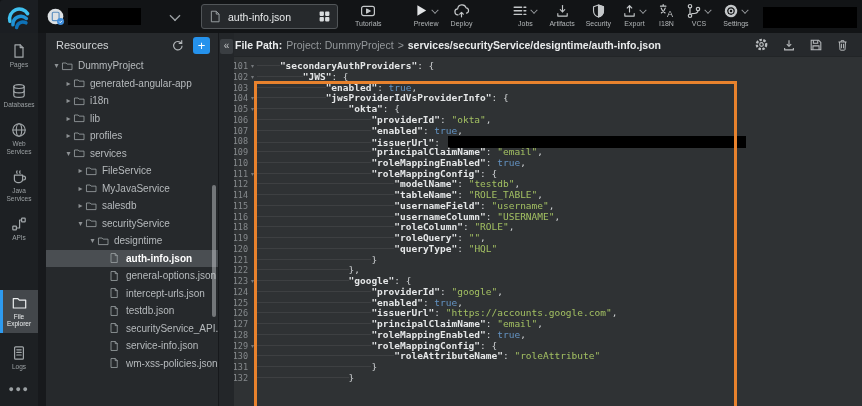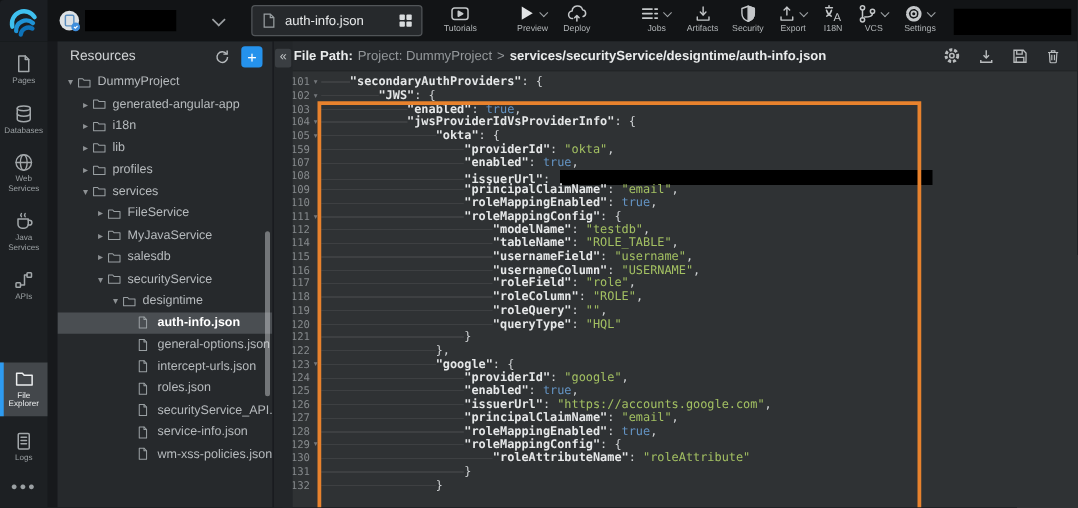--- a/index.html
+++ b/index.html
@@ -470,21 +470,21 @@
             <span class="tree-label" data-name="tree-item-label">intercept-urls.json</span>
           </div>
           <div class="tree-row" data-name="tree-item-roles.json" style="padding-left: 54px;">
             <span class="caret" data-name="caret-spacer"></span>
             <span class="tree-icon" data-name="file-icon">
               <svg width="11" height="12" viewBox="0 0 16 16" fill="none" stroke="#9aa0a3" stroke-width="1.2" stroke-linecap="round" stroke-linejoin="round">
                 <path d="M3.5 1.5 h5.5 l3 3 v10 h-8.5 z"></path>
                 <path d="M9 1.5 v3 h3"></path>
               </svg>
             </span>
-            <span class="tree-label" data-name="tree-item-label">roles.json</span>
+            <span class="tree-label" data-name="tree-item-label">testdb.json</span>
           </div>
           <div class="tree-row" data-name="tree-item-securityService_API.json" style="padding-left: 54px;">
             <span class="caret" data-name="caret-spacer"></span>
             <span class="tree-icon" data-name="file-icon">
               <svg width="11" height="12" viewBox="0 0 16 16" fill="none" stroke="#9aa0a3" stroke-width="1.2" stroke-linecap="round" stroke-linejoin="round">
                 <path d="M3.5 1.5 h5.5 l3 3 v10 h-8.5 z"></path>
                 <path d="M9 1.5 v3 h3"></path>
               </svg>
             </span>
             <span class="tree-label" data-name="tree-item-label">securityService_API.json</span>
@@ -575,21 +575,21 @@
             <span class="ln" data-name="line-number">104</span>
             <span class="fold" data-name="fold-marker-icon">▾</span>
             <span class="lc" data-name="code-line-content"><span class="seg-i">            </span><span class="seg-k">"jwsProviderIdVsProviderInfo"</span><span class="seg-p">: {</span></span>
           </div>
           <div class="code-line" data-name="code-line-105">
             <span class="ln" data-name="line-number">105</span>
             <span class="fold" data-name="fold-marker-icon">▾</span>
             <span class="lc" data-name="code-line-content"><span class="seg-i">                </span><span class="seg-k">"okta"</span><span class="seg-p">: {</span></span>
           </div>
           <div class="code-line" data-name="code-line-106">
-            <span class="ln" data-name="line-number">159</span>
+            <span class="ln" data-name="line-number">106</span>
             <span class="fold" data-name="fold-spacer"></span>
             <span class="lc" data-name="code-line-content"><span class="seg-i">                    </span><span class="seg-k">"providerId"</span><span class="seg-p">: </span><span class="seg-s">"okta"</span><span class="seg-p">,</span></span>
           </div>
           <div class="code-line" data-name="code-line-107">
             <span class="ln" data-name="line-number">107</span>
             <span class="fold" data-name="fold-spacer"></span>
             <span class="lc" data-name="code-line-content"><span class="seg-i">                    </span><span class="seg-k">"enabled"</span><span class="seg-p">: </span><span class="seg-b">true</span><span class="seg-p">,</span></span>
           </div>
           <div class="code-line" data-name="code-line-108">
             <span class="ln" data-name="line-number">108</span>
@@ -624,25 +624,20 @@
           <div class="code-line" data-name="code-line-115">
             <span class="ln" data-name="line-number">115</span>
             <span class="fold" data-name="fold-spacer"></span>
             <span class="lc" data-name="code-line-content"><span class="seg-i">                        </span><span class="seg-k">"usernameField"</span><span class="seg-p">: </span><span class="seg-s">"username"</span><span class="seg-p">,</span></span>
           </div>
           <div class="code-line" data-name="code-line-116">
             <span class="ln" data-name="line-number">116</span>
             <span class="fold" data-name="fold-spacer"></span>
             <span class="lc" data-name="code-line-content"><span class="seg-i">                        </span><span class="seg-k">"usernameColumn"</span><span class="seg-p">: </span><span class="seg-s">"USERNAME"</span><span class="seg-p">,</span></span>
           </div>
-          <div class="code-line" data-name="code-line-117">
-            <span class="ln" data-name="line-number">117</span>
-            <span class="fold" data-name="fold-spacer"></span>
-            <span class="lc" data-name="code-line-content"><span class="seg-i">                        </span><span class="seg-k">"roleField"</span><span class="seg-p">: </span><span class="seg-s">"role"</span><span class="seg-p">,</span></span>
-          </div>
           <div class="code-line" data-name="code-line-118">
             <span class="ln" data-name="line-number">118</span>
             <span class="fold" data-name="fold-spacer"></span>
             <span class="lc" data-name="code-line-content"><span class="seg-i">                        </span><span class="seg-k">"roleColumn"</span><span class="seg-p">: </span><span class="seg-s">"ROLE"</span><span class="seg-p">,</span></span>
           </div>
           <div class="code-line" data-name="code-line-119">
             <span class="ln" data-name="line-number">119</span>
             <span class="fold" data-name="fold-spacer"></span>
             <span class="lc" data-name="code-line-content"><span class="seg-i">                        </span><span class="seg-k">"roleQuery"</span><span class="seg-p">: </span><span class="seg-s">""</span><span class="seg-p">,</span></span>
           </div>

